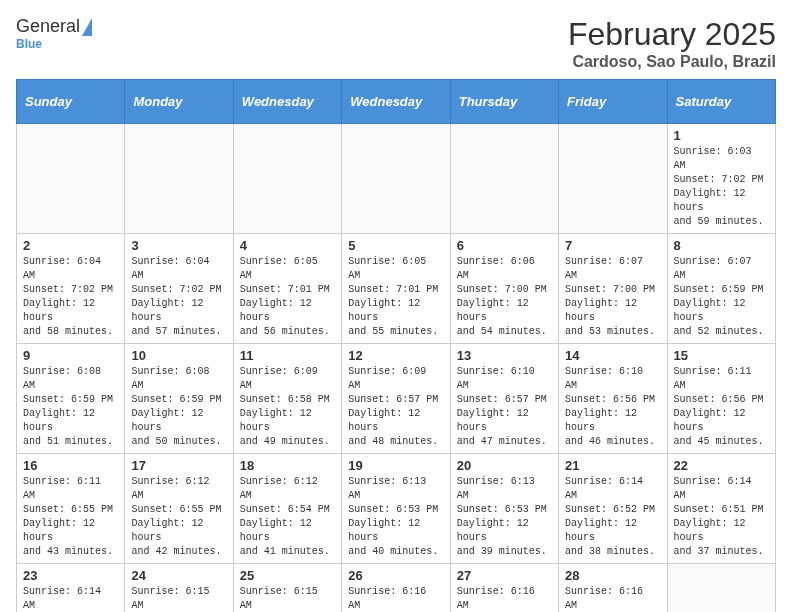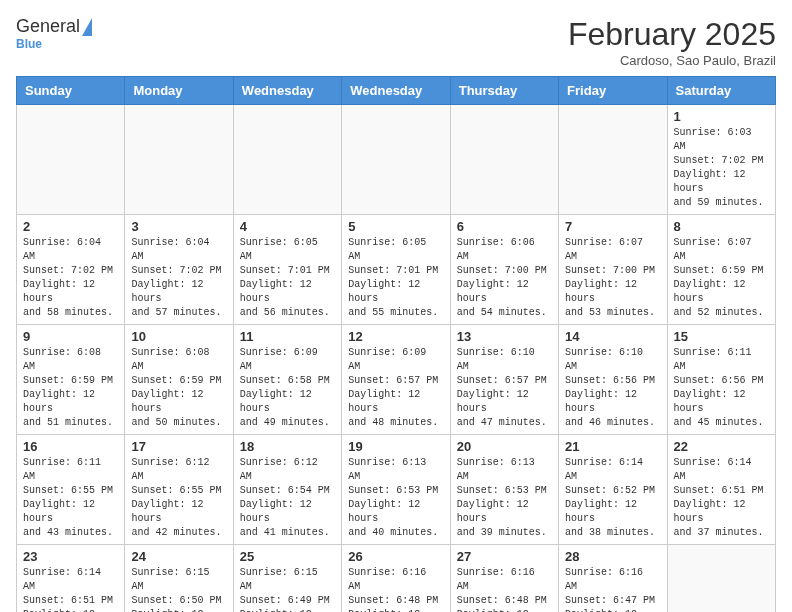--- a/index.html
+++ b/index.html
@@ -46,36 +46,37 @@
     }
     .title-block {
       text-align: right;
     }
     .title-block h1 {
       font-size: 32px;
       font-weight: normal;
       color: #333;
     }
     .title-block h2 {
-      font-size: 13px;
-      font-weight: normal;
+      font-size: 16px;
+      font-weight: bold;
       color: #555;
     }
     .calendar {
       width: 100%;
       border-collapse: collapse;
       border: 1px solid #ccc;
     }
     .calendar th {
       background-color: #4a90d9;
       color: #fff;
       text-align: left;
-      padding: 6px 8px;
+      padding: 14px 8px;
       font-size: 13px;
       border: 1px solid #3a7cc0;
+      font-style: italic;
     }
     .calendar td {
       vertical-align: top;
       border: 1px solid #ccc;
       padding: 4px 6px;
       width: calc(100%/7);
       min-height: 90px;
       font-size: 10.5px;
       color: #333;
     }

